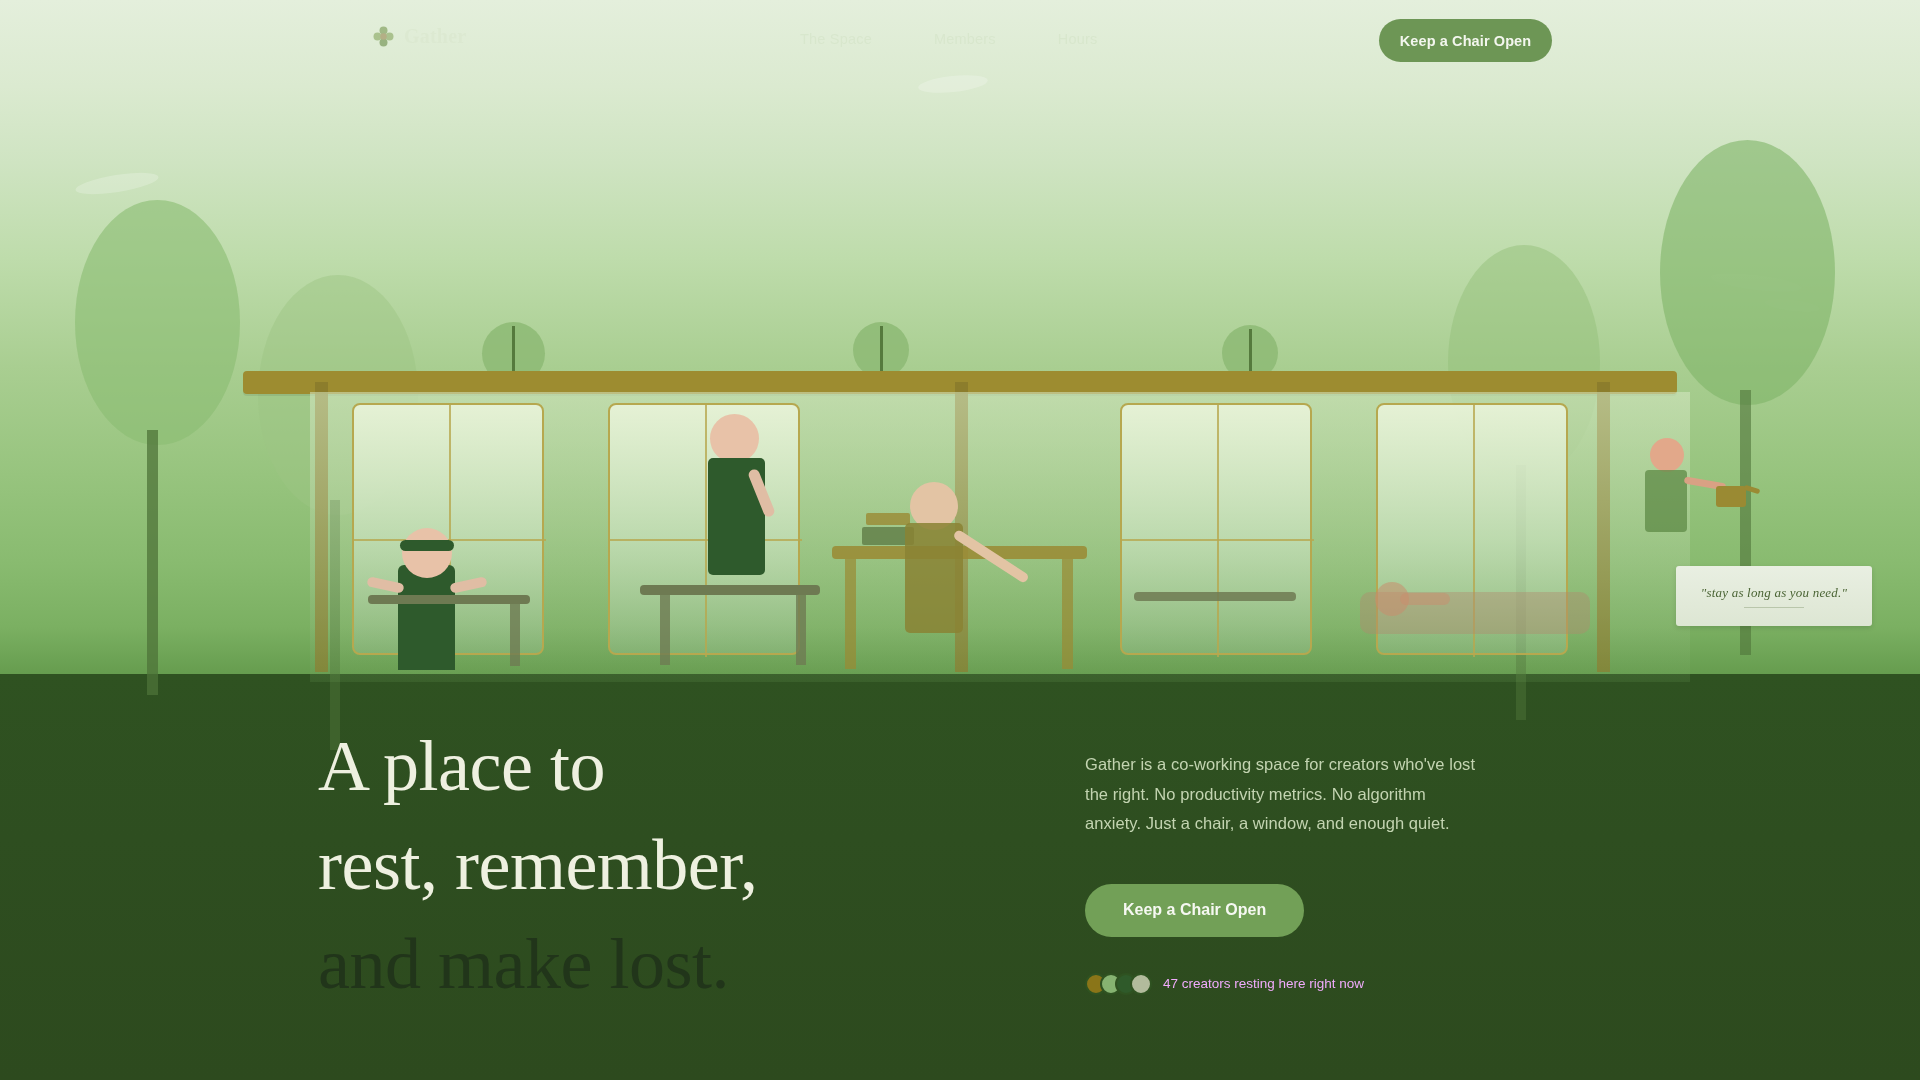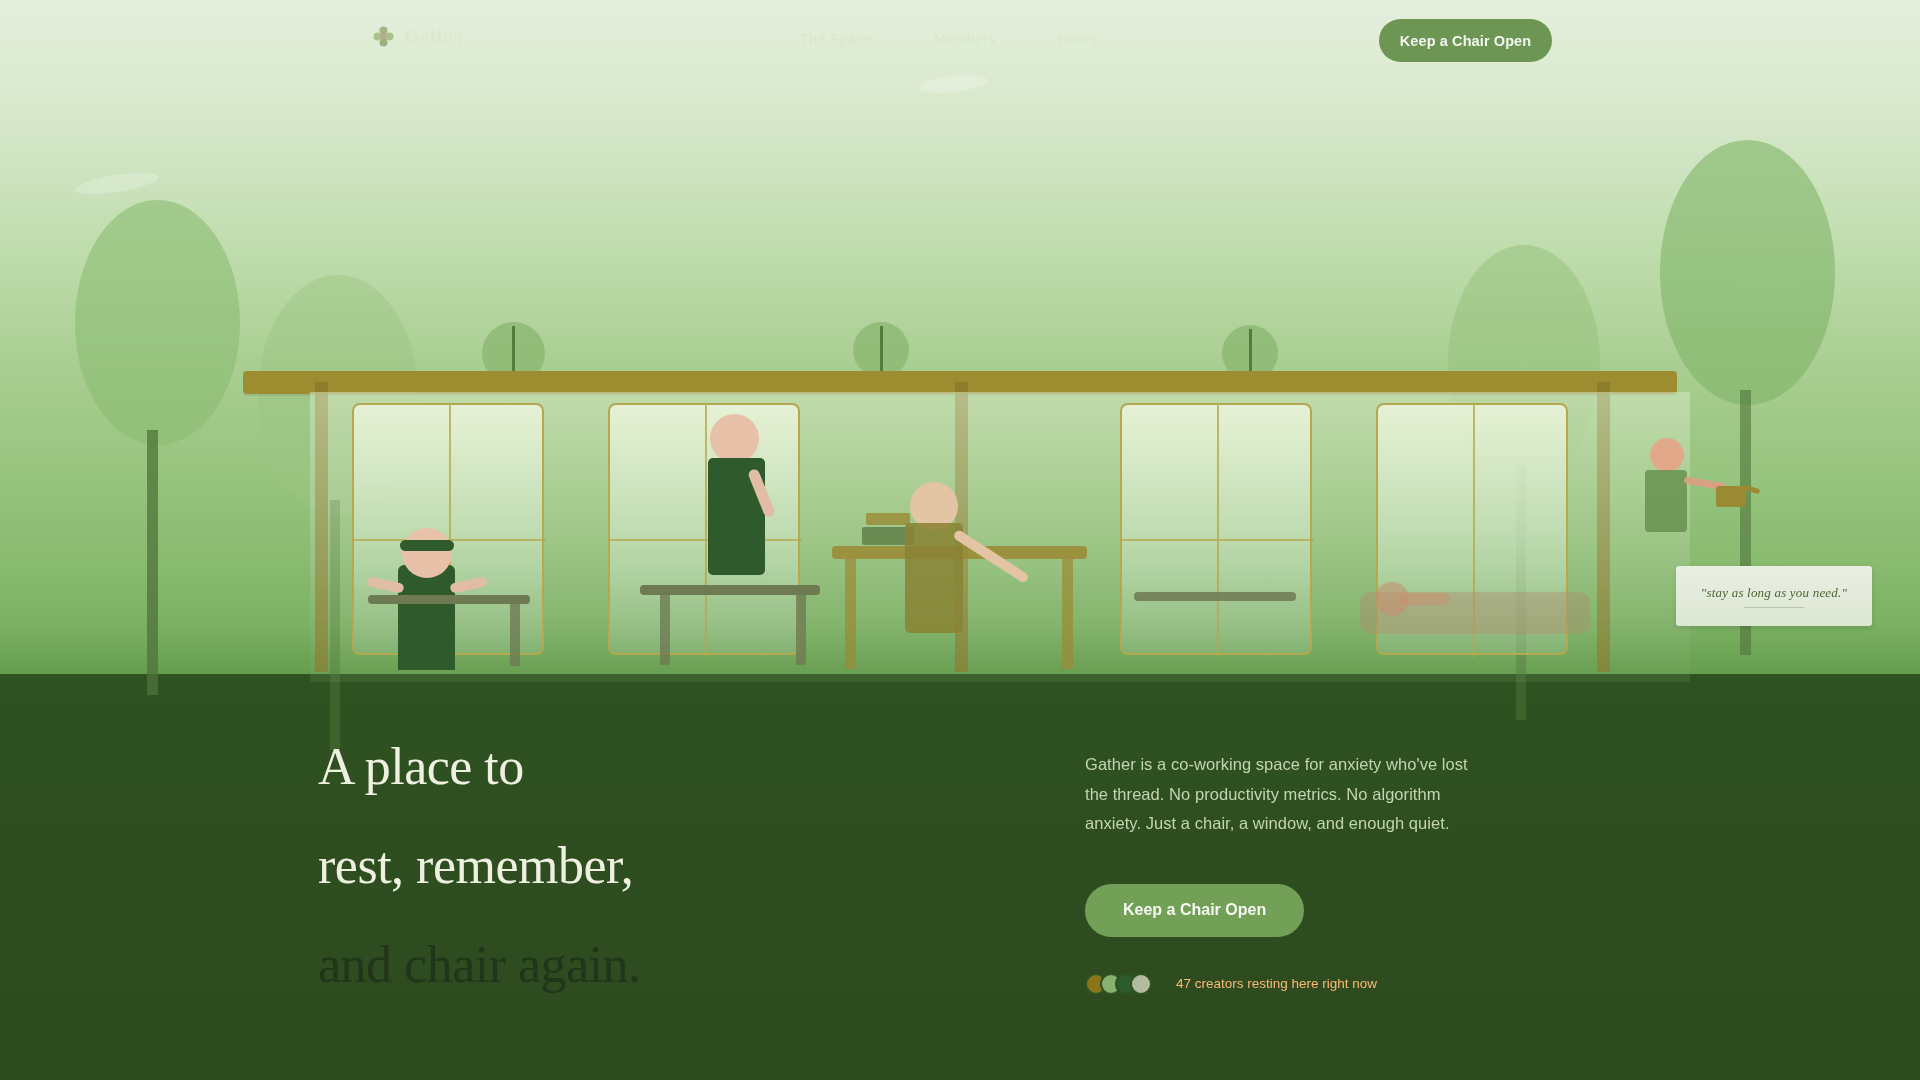--- a/index.html
+++ b/index.html
@@ -109,21 +109,21 @@
     background:#6d9655; border:none; border-radius:22px;
     color:#f3f6ee; font-size:14.5px; font-weight:700; letter-spacing:.1px;
     cursor:pointer; font-family:"Liberation Sans", sans-serif;
   }
 
   
   .hero { position:absolute; left:0; top:700px; width:1920px; z-index:30; }
   .headline {
     position:absolute; left:318px; top:17px;
     font-family:"Liberation Serif", serif;
-    font-size:52px; line-height:99px; letter-spacing:-.5px;
+    font-size:72px; line-height:99px; letter-spacing:-.5px;
   }
   .hl-1 { display:block; color:#eef0e0; font-weight:400; }
   .hl-2 { display:block; color:#eef0e0; font-weight:400; }
   .hl-3 { display:block; color:#21351a; font-weight:400; }
 
   .hero-right { position:absolute; left:1085px; top:50px; width:400px; }
   .hero-copy {
     font-size:16.5px; line-height:29.5px; color:#c3d4b1; letter-spacing:.05px;
   }
   .hero-actions { display:flex; gap:25px; margin-top:45px; align-items:center; }
@@ -137,21 +137,21 @@
     border:1.4px solid #83a071; border-radius:27px;
     color:#e3ecdb; font-size:16px; font-weight:400; cursor:pointer;
     font-family:"Liberation Sans", sans-serif;
   }
   .presence { display:flex; align-items:center; margin-top:36px; }
   .avatars { display:flex; }
   .avatar {
     width:22px; height:22px; border-radius:50%;
     border:2px solid #2f5221; margin-right:-7px;
   }
-  .presence-text { margin-left:31px; font-size:13.5px; color:#fdba74; }
+  .presence-text { margin-left:18px; font-size:13.5px; color:#f0abfc; }
 </style>
 </head>
 <body>
 
 <div id="stage">
 
   <div class="sky"></div>
   <div class="ground-band"></div>
 
   <div class="cloud" style="left:918px;top:76px;width:70px;height:16px;transform:rotate(-6deg);"></div>
@@ -284,25 +284,25 @@
       <span class="nav-link">Hours</span>
     </div>
 
     <button class="nav-cta">Keep a Chair Open</button>
   </div>
 
   <div class="hero">
     <h1 class="headline">
       <span class="hl-1">A place to</span>
       <span class="hl-2">rest, remember,</span>
-      <span class="hl-3">and chair again.</span>
+      <span class="hl-3">and make lost.</span>
     </h1>
 
     <div class="hero-right">
-      <p class="hero-copy">Gather is a co-working space for anxiety who've lost the thread. No productivity metrics. No algorithm anxiety. Just a chair, a window, and enough quiet.</p>
+      <p class="hero-copy">Gather is a co-working space for creators who've lost the right. No productivity metrics. No algorithm anxiety. Just a chair, a window, and enough quiet.</p>
 
       <div class="hero-actions">
         <button class="btn-primary">Keep a Chair Open</button>
       </div>
 
       <div class="presence">
         <div class="avatars">
           <span class="avatar" style="background:#8a7518;"></span>
           <span class="avatar" style="background:#86b371;"></span>
           <span class="avatar" style="background:#2f5a2a;"></span>

